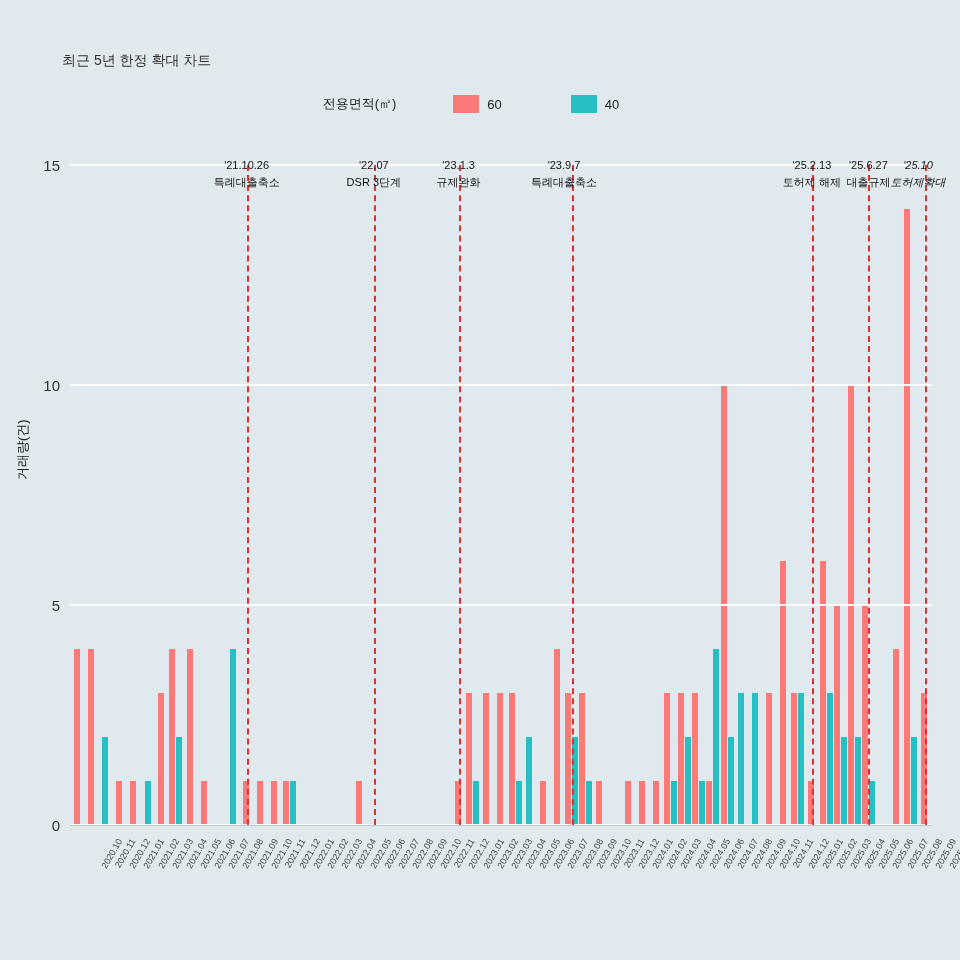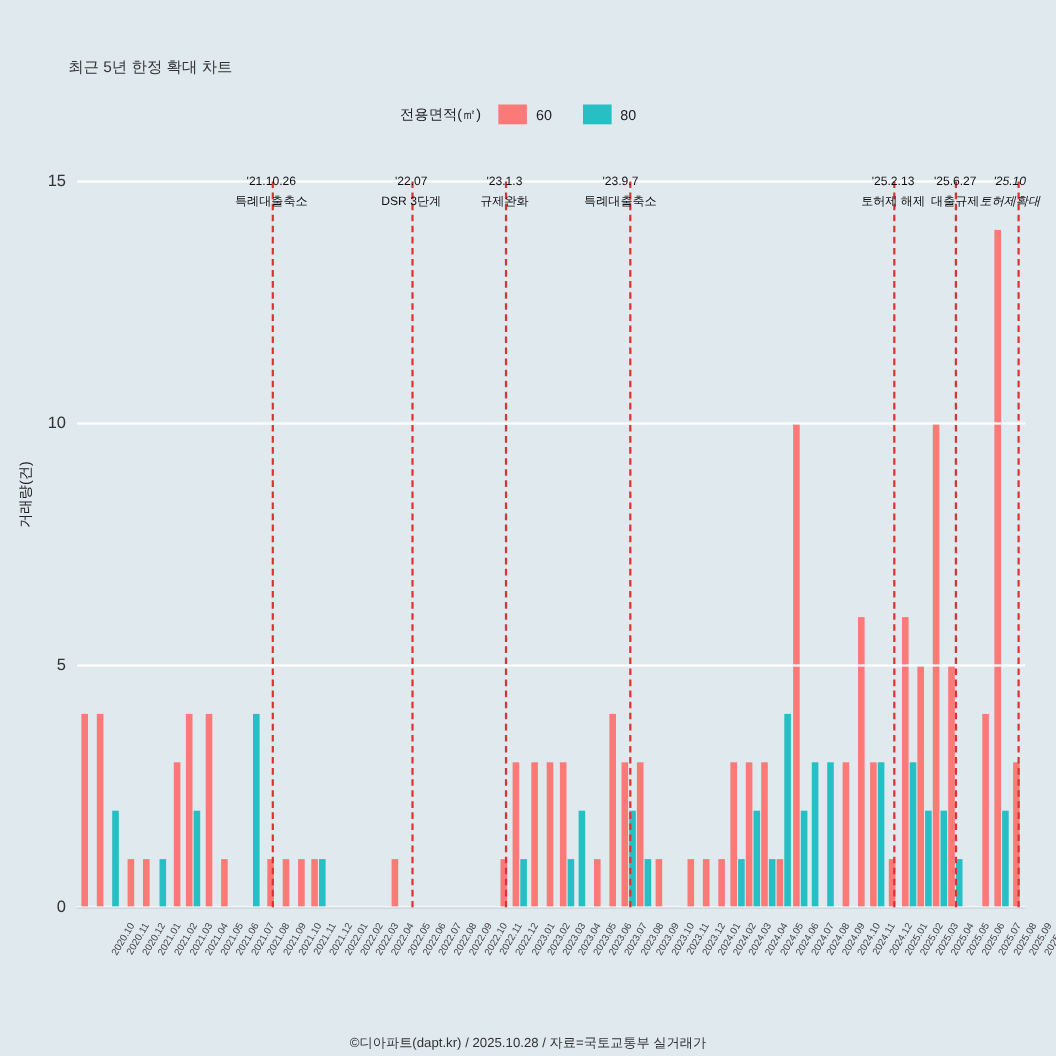--- a/index.html
+++ b/index.html
@@ -23,21 +23,21 @@
   }
 
   
   .legend{
     position:absolute;left:0;top:95px;width:960px;
     display:flex;justify-content:center;align-items:center;gap:10px;
     font-size:13px;color:#222;
   }
   .legend .lg-title{margin-right:6px;}
   .legend .sw{width:26px;height:18px;display:inline-block;}
-  .legend .lg-item{display:flex;align-items:center;gap:8px;margin-right:18px;}
+  .legend .lg-item{display:flex;align-items:center;gap:8px;margin-right:18px;margin-left:41px;}
 
   
   .plot{
     position:absolute;
     left:70px; top:165px;
     width:862px; height:660px;
   }
   .gridline{
     position:absolute;left:0;width:100%;height:2px;background:#ffffff;
   }
@@ -113,21 +113,21 @@
   <div class="subtitle">최근 5년 한정 확대 차트</div>
 
   <div class="legend">
     <span class="lg-title">전용면적(㎡)</span>
     <span class="lg-item">
       <span class="sw" style="background:#fb7a77"></span>
       <span>60</span>
     </span>
     <span class="lg-item">
       <span class="sw" style="background:#26bfc4"></span>
-      <span>80</span>
+      <span>40</span>
     </span>
   </div>
 
   <div class="ylabel">거래량(건)</div>
 
   <div class="plot" id="plot">
     <div class="bars" id="bars">
         <div class="tickgroup" style="left: 0px; width: 14.1311px;">
           <div class="bar s0" style="height: 176px; margin-right: 1px;"></div>
         </div>
@@ -385,14 +385,13 @@
       <div class="xtick" style="left: 762.016px;">2025.03</div>
       <div class="xtick" style="left: 776.148px;">2025.04</div>
       <div class="xtick" style="left: 790.279px;">2025.05</div>
       <div class="xtick" style="left: 804.41px;">2025.06</div>
       <div class="xtick" style="left: 818.541px;">2025.07</div>
       <div class="xtick" style="left: 832.672px;">2025.08</div>
       <div class="xtick" style="left: 846.803px;">2025.09</div>
       <div class="xtick" style="left: 860.934px;">2025.10</div>
     </div>
 
-  <div class="credit">©디아파트(dapt.kr) / 2025.10.28 / 자료=국토교통부 실거래가</div>
 </div>
 
 </body></html>

